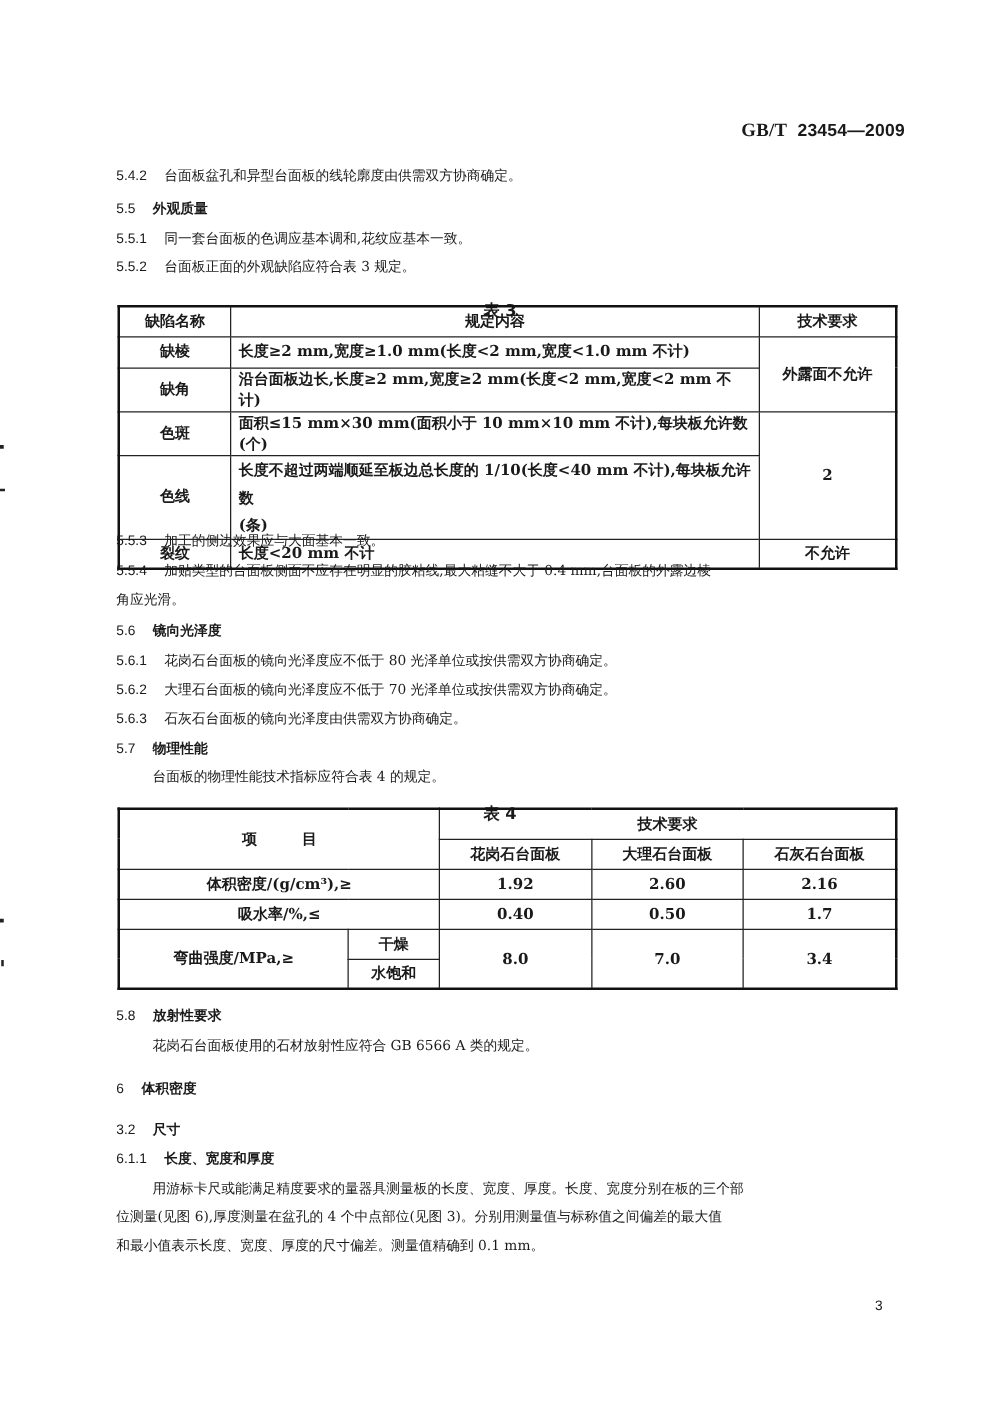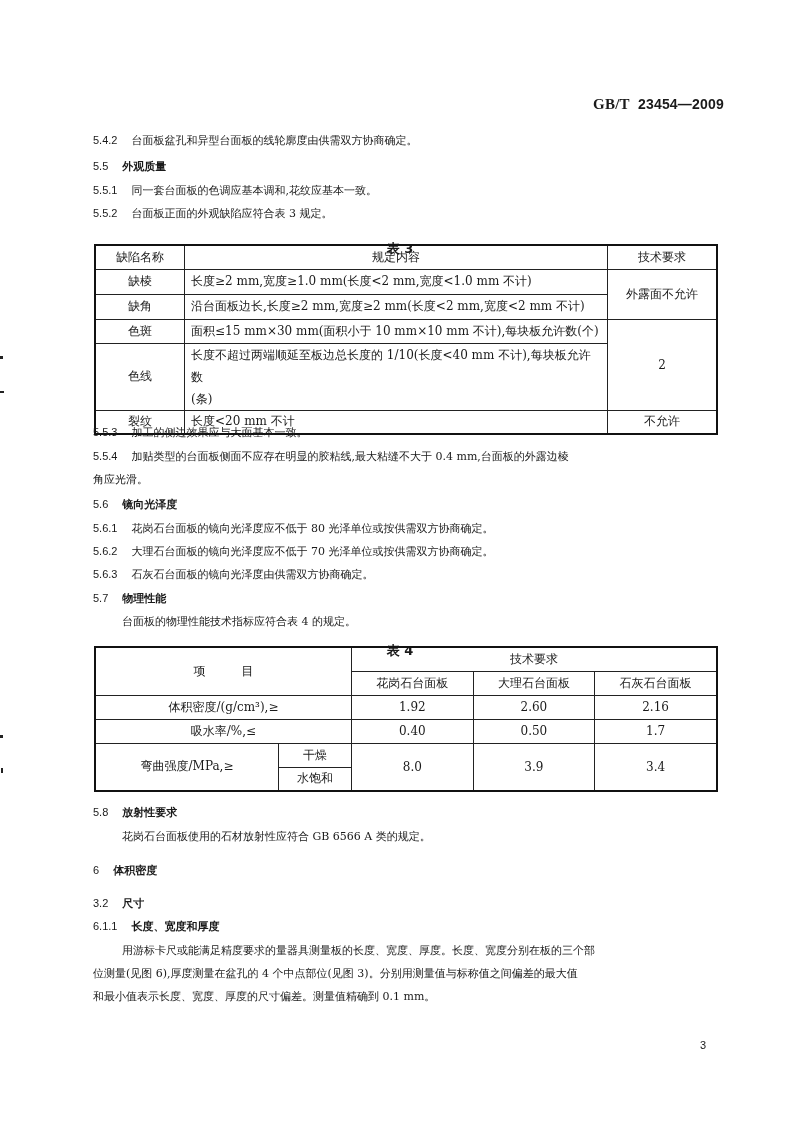--- a/index.html
+++ b/index.html
@@ -16,21 +16,21 @@
   .std-code .gb { font-family: "Liberation Serif", serif; font-weight: bold; font-size: 15px; }
   .line { position: absolute; left: 93px; white-space: nowrap; font-size: 11px; }
   .num { font-family: "Liberation Sans", "DejaVu Sans", sans-serif; margin-right: 14px; }
   .h .txt { font-weight: bold; font-family: "DejaVu Sans", sans-serif; }
   .indent { left: 122px; }
   .caption {
     position: absolute; left: 0; width: 800px; text-align: center;
     font-weight: bold; font-family: "DejaVu Sans", sans-serif; font-size: 13px; margin-top: 16px;
   }
   table { border-collapse: collapse; position: absolute; font-size: 12px; }
-  td, th { border: 1px solid #222; text-align: center; font-weight: normal; padding: 0 6px; margin-top: 40px; }
+  td, th { border: 1px solid #222; text-align: center; font-weight: bold; padding: 0 6px; margin-top: 40px; }
   .t3 { left: 94px; top: 244px; width: 624px; border: 2px solid #111; }
   .t3 td.left { text-align: left; }
   .t4 { left: 94px; top: 646px; width: 624px; border: 2px solid #111; }
   .pg { position: absolute; top: 1039px; left: 700px; font-size: 11px; font-family: "Liberation Sans", sans-serif; }
   .mark { position: absolute; background: #222; }
 </style>
 </head>
 <body>
 
 <div class="std-code">
@@ -110,21 +110,21 @@
   <tr style="height:24px">
     <td colspan="2">吸水率/%,≤</td>
     <td>0.40</td>
     <td>0.50</td>
     <td>1.7</td>
   </tr>
   <tr style="height:24px">
     <td rowspan="2" style="width:170px">弯曲强度/MPa,≥</td>
     <td style="width:60px">干燥</td>
     <td rowspan="2">8.0</td>
-    <td rowspan="2">3.9</td>
+    <td rowspan="2">7.0</td>
     <td rowspan="2">3.4</td>
   </tr>
   <tr style="height:24px">
     <td>水饱和</td>
   </tr>
 </tbody>
   </table>
 
 <div class="line h" style="top:805px"><span class="num">5.8</span><span class="txt">放射性要求</span></div>
 <div class="line indent" style="top:829px">花岗石台面板使用的石材放射性应符合 GB 6566 A 类的规定。</div>

